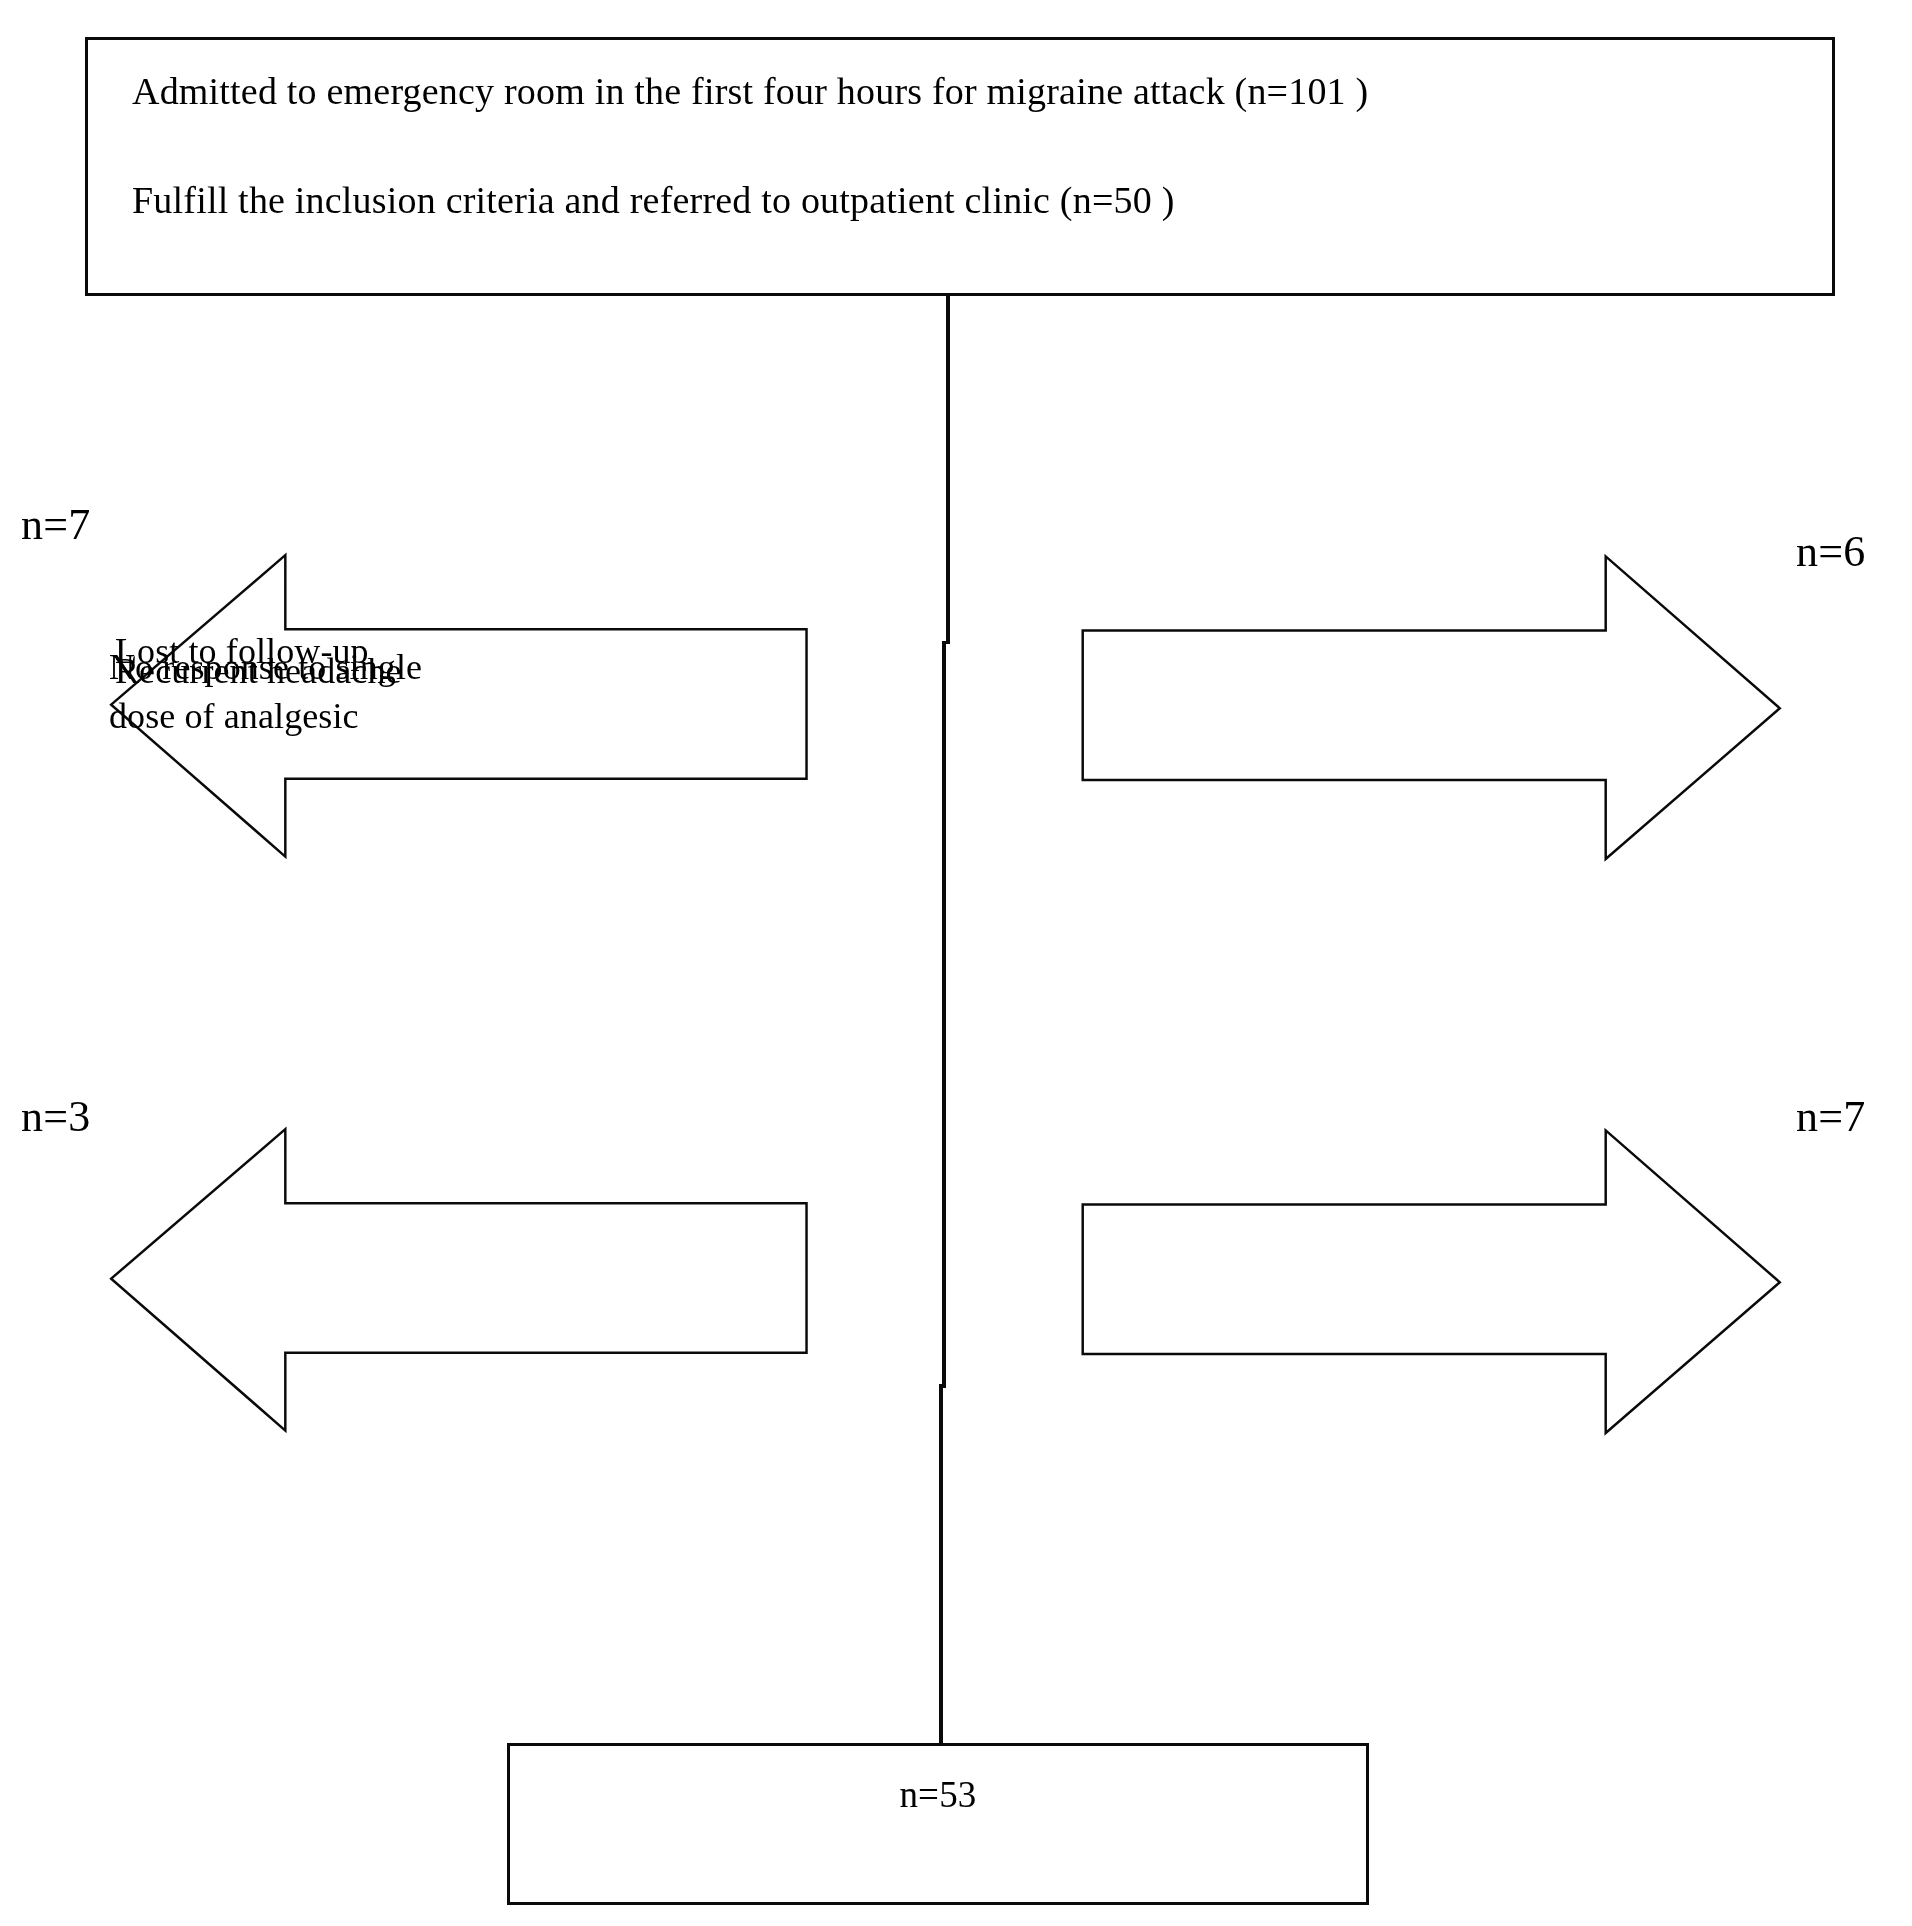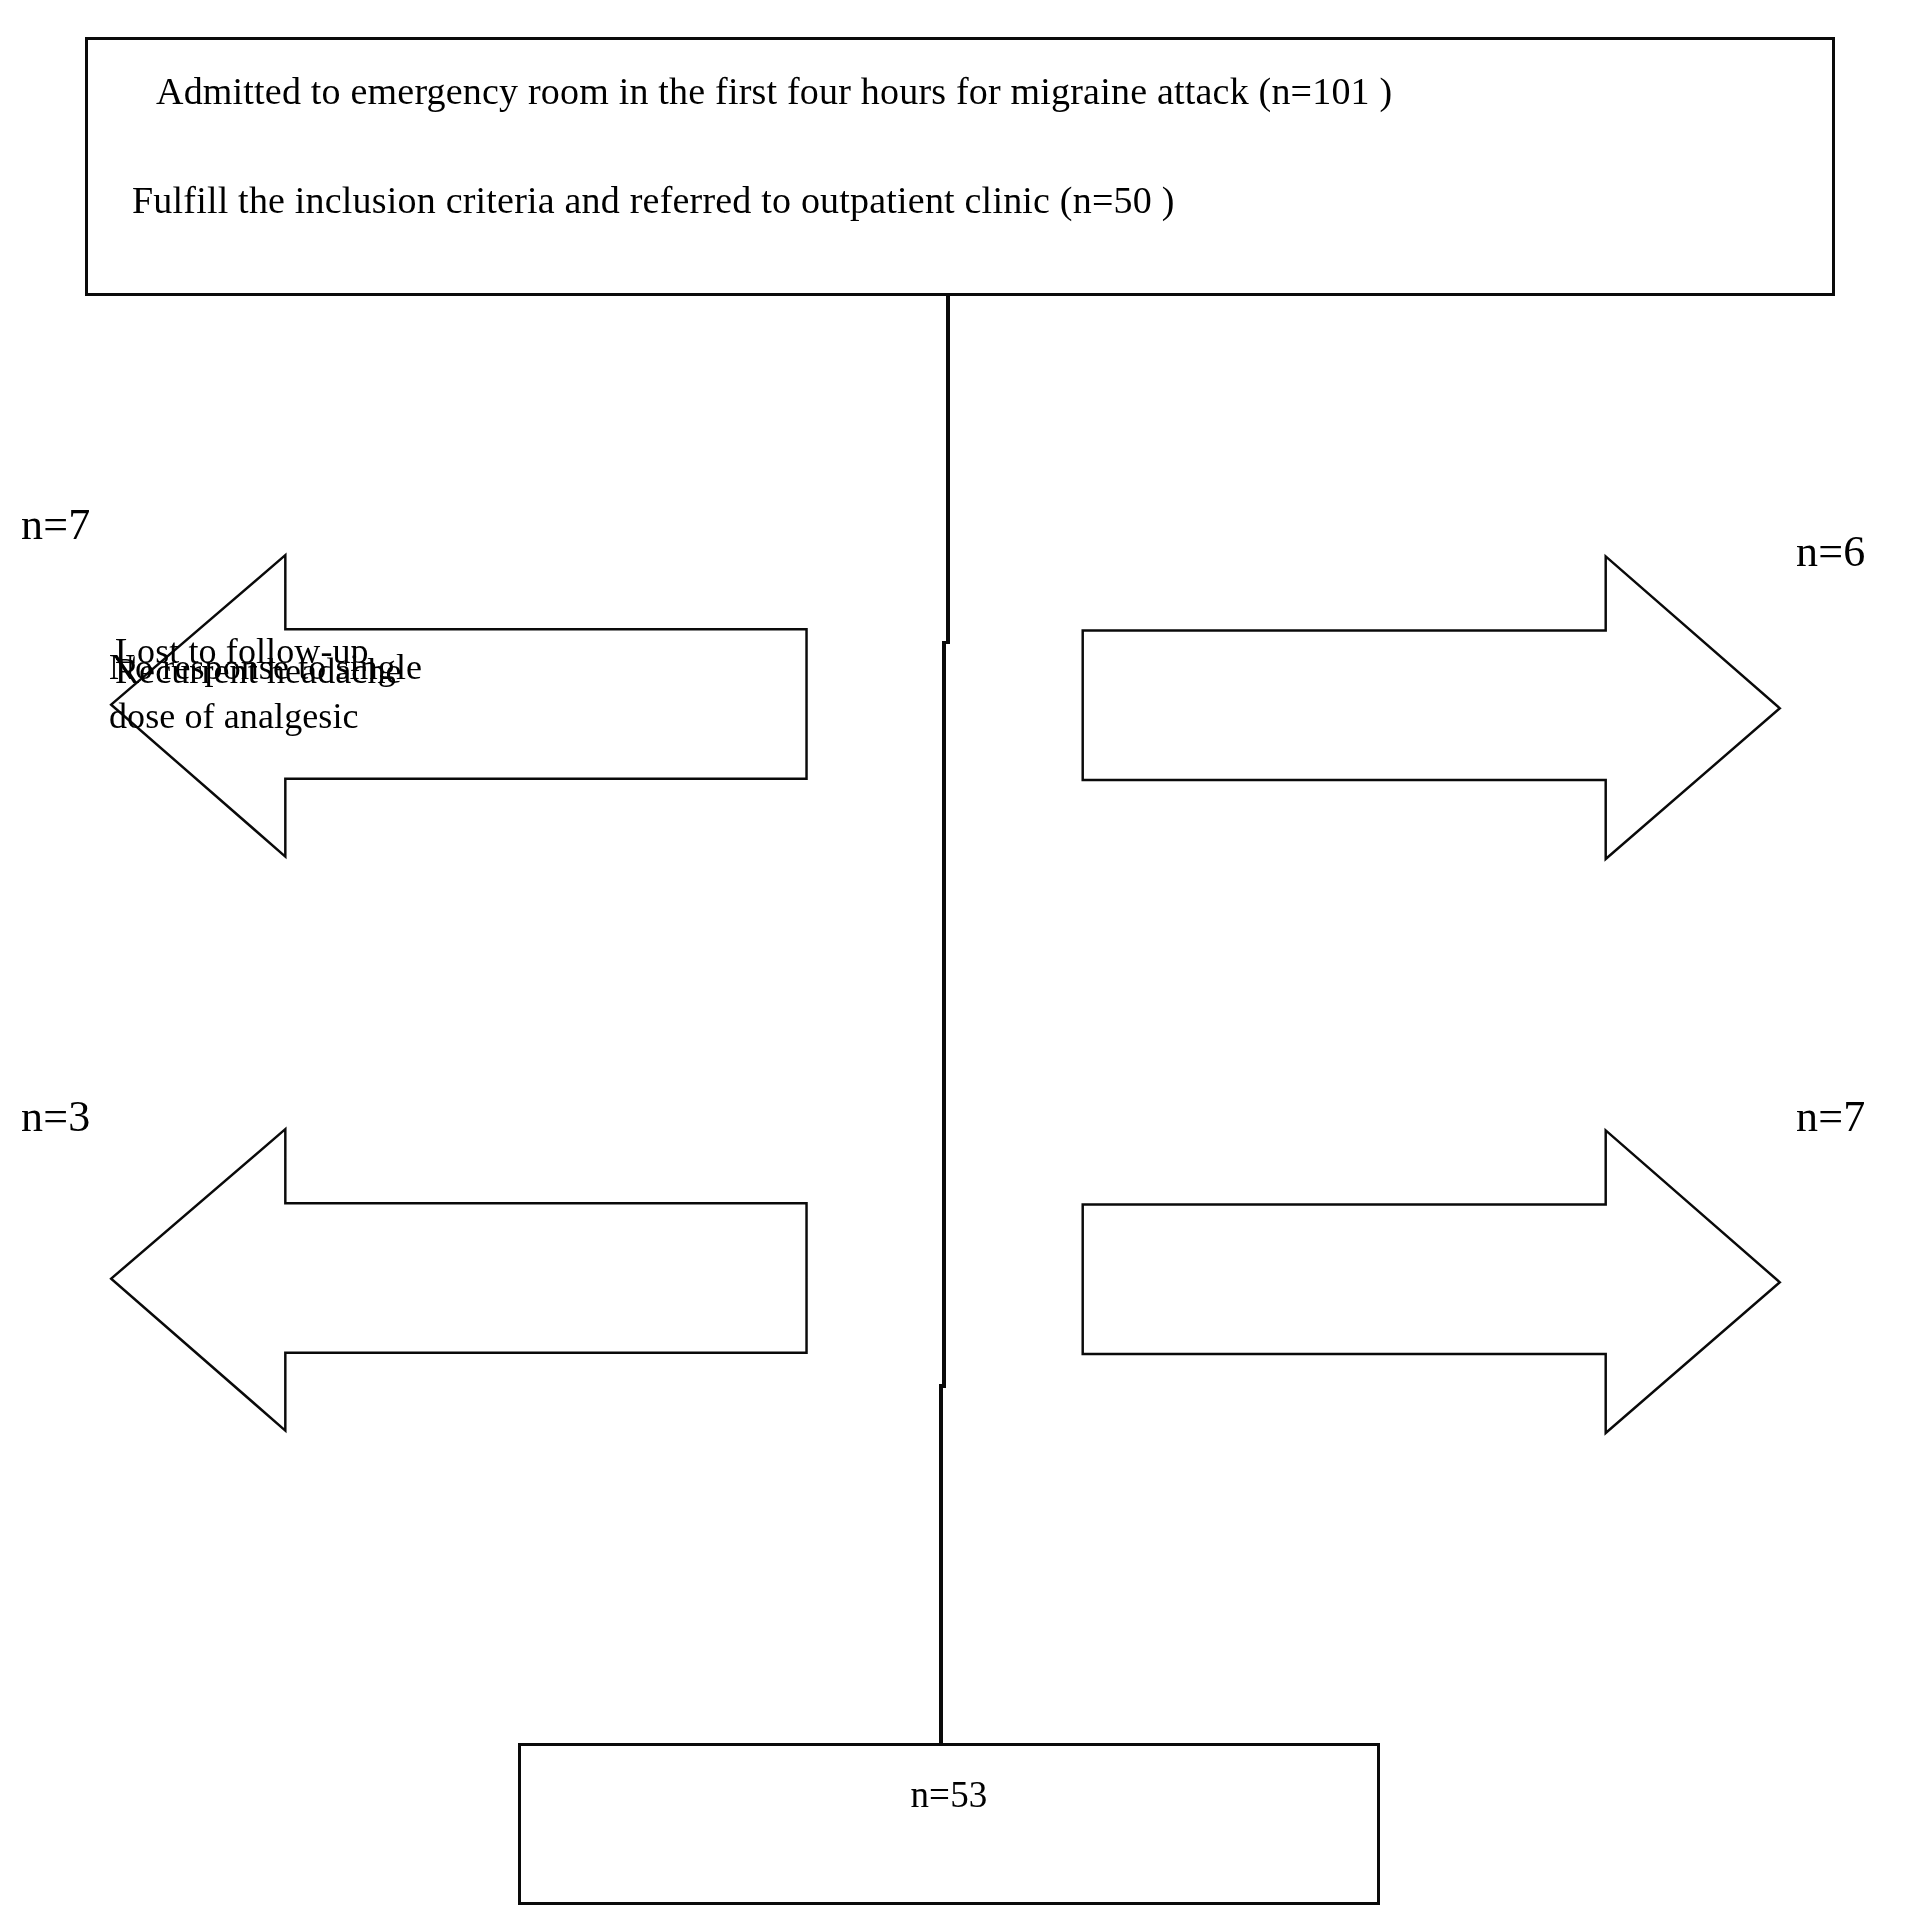--- a/index.html
+++ b/index.html
@@ -25,33 +25,33 @@
     background: #ffffff;
   }
   #top-box {
     left: 85px;
     top: 37px;
     width: 1750px;
     height: 259px;
     padding: 32px 25px 0 44px;
   }
   #bottom-box {
-    left: 518px;
+    left: 507px;
     top: 1743px;
     width: 862px;
     height: 162px;
   }
 
   .box-line {
     font-size: 38px;
     line-height: 1.05;
     white-space: nowrap;
     letter-spacing: 0.2px;
   }
-  #top-line-1 { margin-bottom: 69px; margin-left: 24px; }
+  #top-line-1 { margin-bottom: 69px; }
 
   #bottom-box-label {
     position: absolute;
     left: 0;
     right: 0;
     top: 27px;
     text-align: center;
     font-size: 37px;
     letter-spacing: 0.2px;
   }

